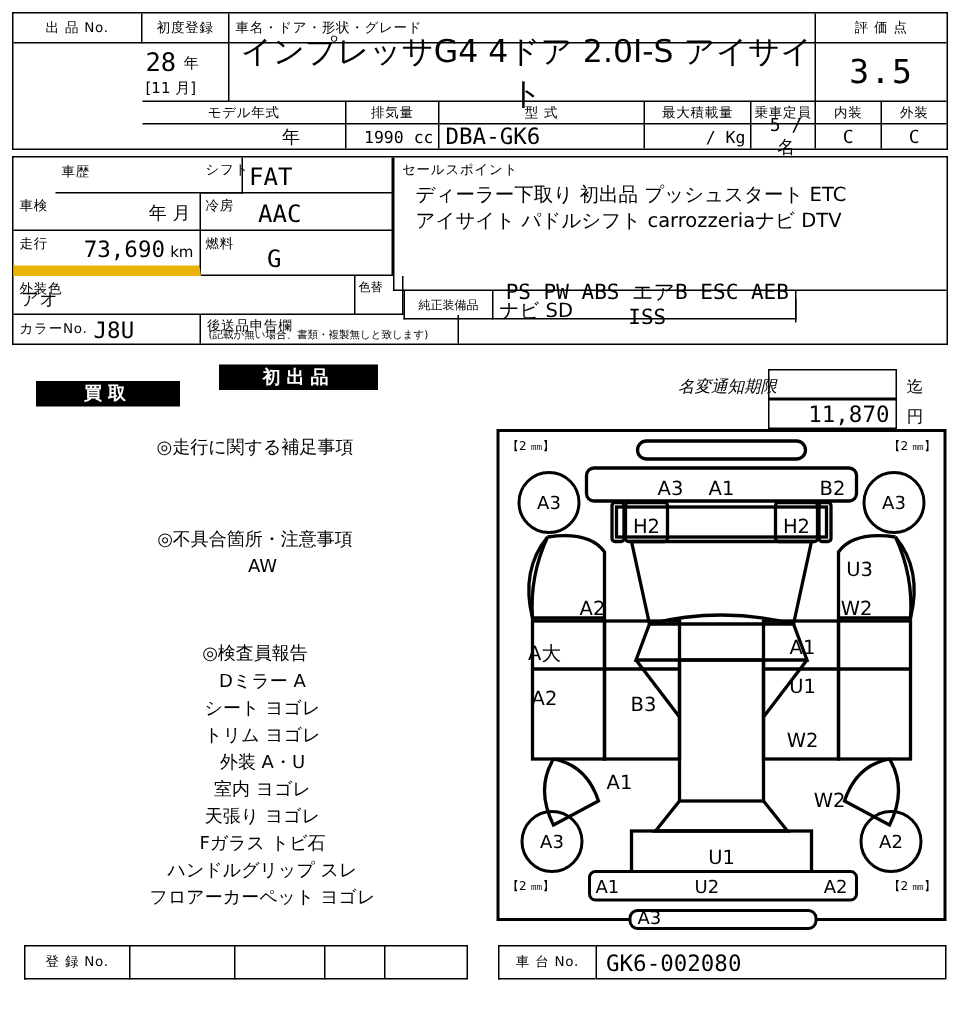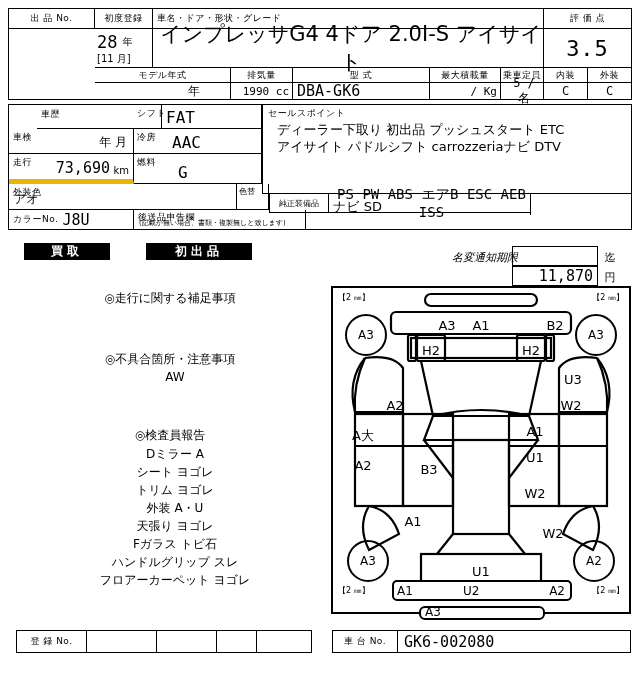--- a/index.html
+++ b/index.html
@@ -60,39 +60,39 @@
   #int-head   { left: 544px; top: 68px; width: 44px;  height: 15px; border-right: 1px solid #000; border-bottom: 1px solid #000; }
   #int-val    { left: 544px; top: 83px; width: 44px;  height: 16px; border-right: 1px solid #000; }
   #ext-head   { left: 588px; top: 68px; width: 43px;  height: 15px; border-bottom: 1px solid #000; }
   #ext-val    { left: 588px; top: 83px; width: 43px;  height: 16px; }
 
   
   #blk2 { left: 8px; top: 104px; width: 624px; height: 126px; border: 1px solid #000; }
 
   #rireki    { left: 9px;  top: 105px; width: 125px; height: 24px; border-right: 1px solid #000; border-bottom: 1px solid #000; margin-left: 28px; }
   #shaken    { left: 9px;  top: 129px; width: 125px; height: 25px; border-right: 1px solid #000; border-bottom: 1px solid #000; }
-  #soko      { left: 9px;  top: 154px; width: 125px; height: 30px; border-right: 1px solid #000; border-bottom: 5px solid #eab308; }
+  #soko      { left: 9px;  top: 154px; width: 125px; height: 30px; border-right: 1px solid #000; border-bottom: 7px solid #eab308; }
   #gaiso     { left: 9px;  top: 184px; width: 228px; height: 26px; border-right: 1px solid #000; border-bottom: 1px solid #000; }
   #colorno   { left: 9px;  top: 210px; width: 125px; height: 19px; border-right: 1px solid #000; }
   #koso      { left: 134px; top: 210px; width: 172px; height: 19px; border-right: 1px solid #000; }
 
   #shift     { left: 134px; top: 105px; width: 128px; height: 24px; border-right: 1px solid #000; border-bottom: 1px solid #000; }
   #reibo     { left: 134px; top: 129px; width: 128px; height: 25px; border-right: 1px solid #000; border-bottom: 1px solid #000; }
   #nenryo    { left: 134px; top: 154px; width: 128px; height: 30px; border-right: 1px solid #000; border-bottom: 1px solid #000; }
   #irokae    { left: 237px; top: 184px; width: 32px;  height: 26px; border-right: 1px solid #000; border-bottom: 1px solid #000; }
 
   #sales     { left: 262px; top: 105px; width: 369px; height: 89px; border-left: 1px solid #000; border-bottom: 1px solid #000; }
   #junsei-h  { left: 269px; top: 194px; width: 60px;  height: 19px; border-left:1px solid #000; border-right: 1px solid #000; border-bottom: 1px solid #000; }
   #junsei-v  { left: 329px; top: 194px; width: 202px; height: 19px; border-right: 1px solid #000; border-bottom: 1px solid #000; }
   #navi-v    { left: 329px; top: 199px; width: 202px; height: 16px; border-right: 1px solid #000; }
   #handle    { left: 535px; top: 194px; width: 96px;  height: 19px; border-left: 1px solid #000; border-bottom: 1px solid #000; }
 
   
   .banner { background:#000; color:#fff; height: 17px; font-size: 12px; font-weight: bold; letter-spacing: 4px; }
-  #banner-kaitori { left: 24px;  top: 243px; width: 86px; }
+  #banner-kaitori { left: 24px;  top: 254px; width: 96px; }
   #banner-hatsu   { left: 146px; top: 243px; width: 106px; }
 
   
   #fee1-lbl { left: 438px; top: 248px; width: 80px; height: 18px; font-style: italic; }
   #fee1-box { left: 512px; top: 246px; width: 86px; height: 20px; border: 1px solid #000; }
   #fee1-suf { left: 601px; top: 248px; width: 18px; height: 18px; }
   #fee2-lbl { left: 417px; top: 267px; width: 82px; height: 18px; margin-top: 36px; }
   #fee2-box { left: 512px; top: 266px; width: 86px; height: 20px; border: 1px solid #000; }
   #fee2-suf { left: 601px; top: 268px; width: 18px; height: 18px; }
 
@@ -246,20 +246,21 @@
         <div class="sect-line">AW</div>
       </div>
     <div class="gap"></div>
     <div class="gap" style="height:20px"></div>
     <div class="sect-title">◎検査員報告</div>
     <div id="inspector-lines">
         <div class="sect-line">Dミラー A</div>
         <div class="sect-line">シート ヨゴレ</div>
         <div class="sect-line">トリム ヨゴレ</div>
         <div class="sect-line">外装 A・U</div>
+        <div class="sect-line">室内 ヨゴレ</div>
         <div class="sect-line">天張り ヨゴレ</div>
         <div class="sect-line">Fガラス トビ石</div>
         <div class="sect-line">ハンドルグリップ スレ</div>
         <div class="sect-line">フロアーカーペット ヨゴレ</div>
       </div>
   </div>
 
   <div class="abs" id="diagram">
     <svg id="dgsvg" viewBox="0 0 296 324" xmlns="http://www.w3.org/2000/svg">
       <g fill="none" stroke="#000" stroke-width="2.2">

